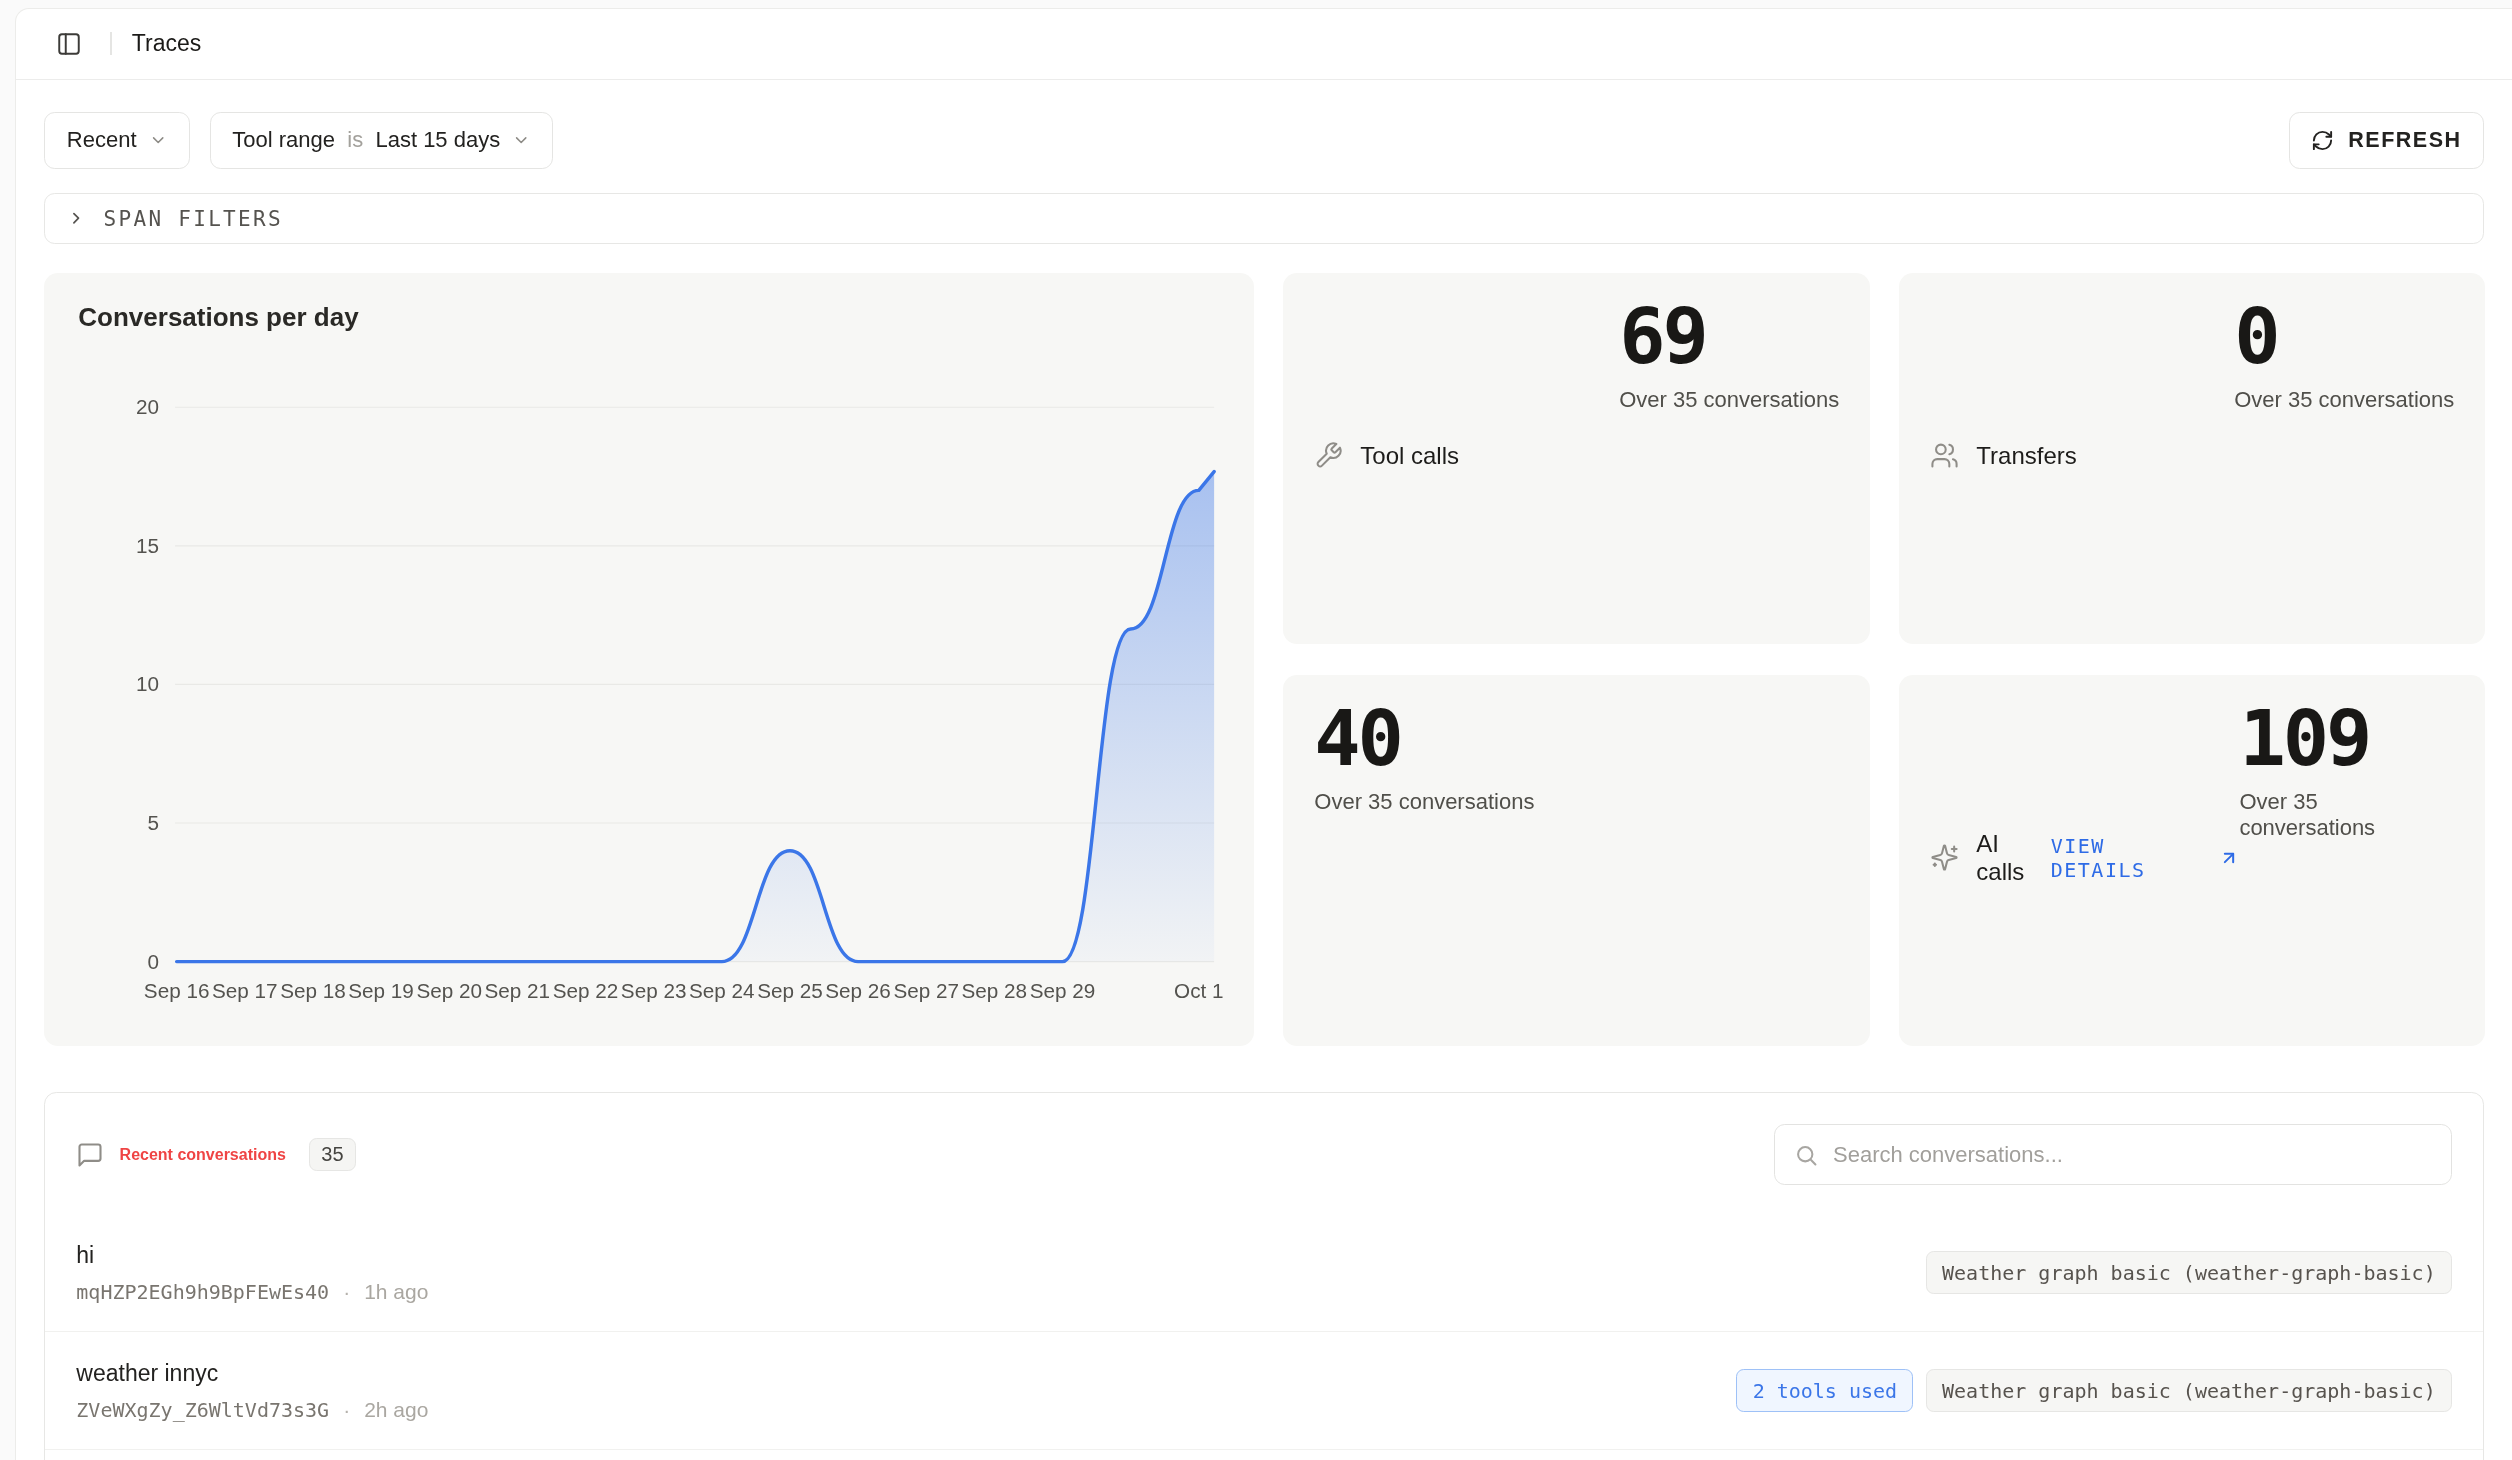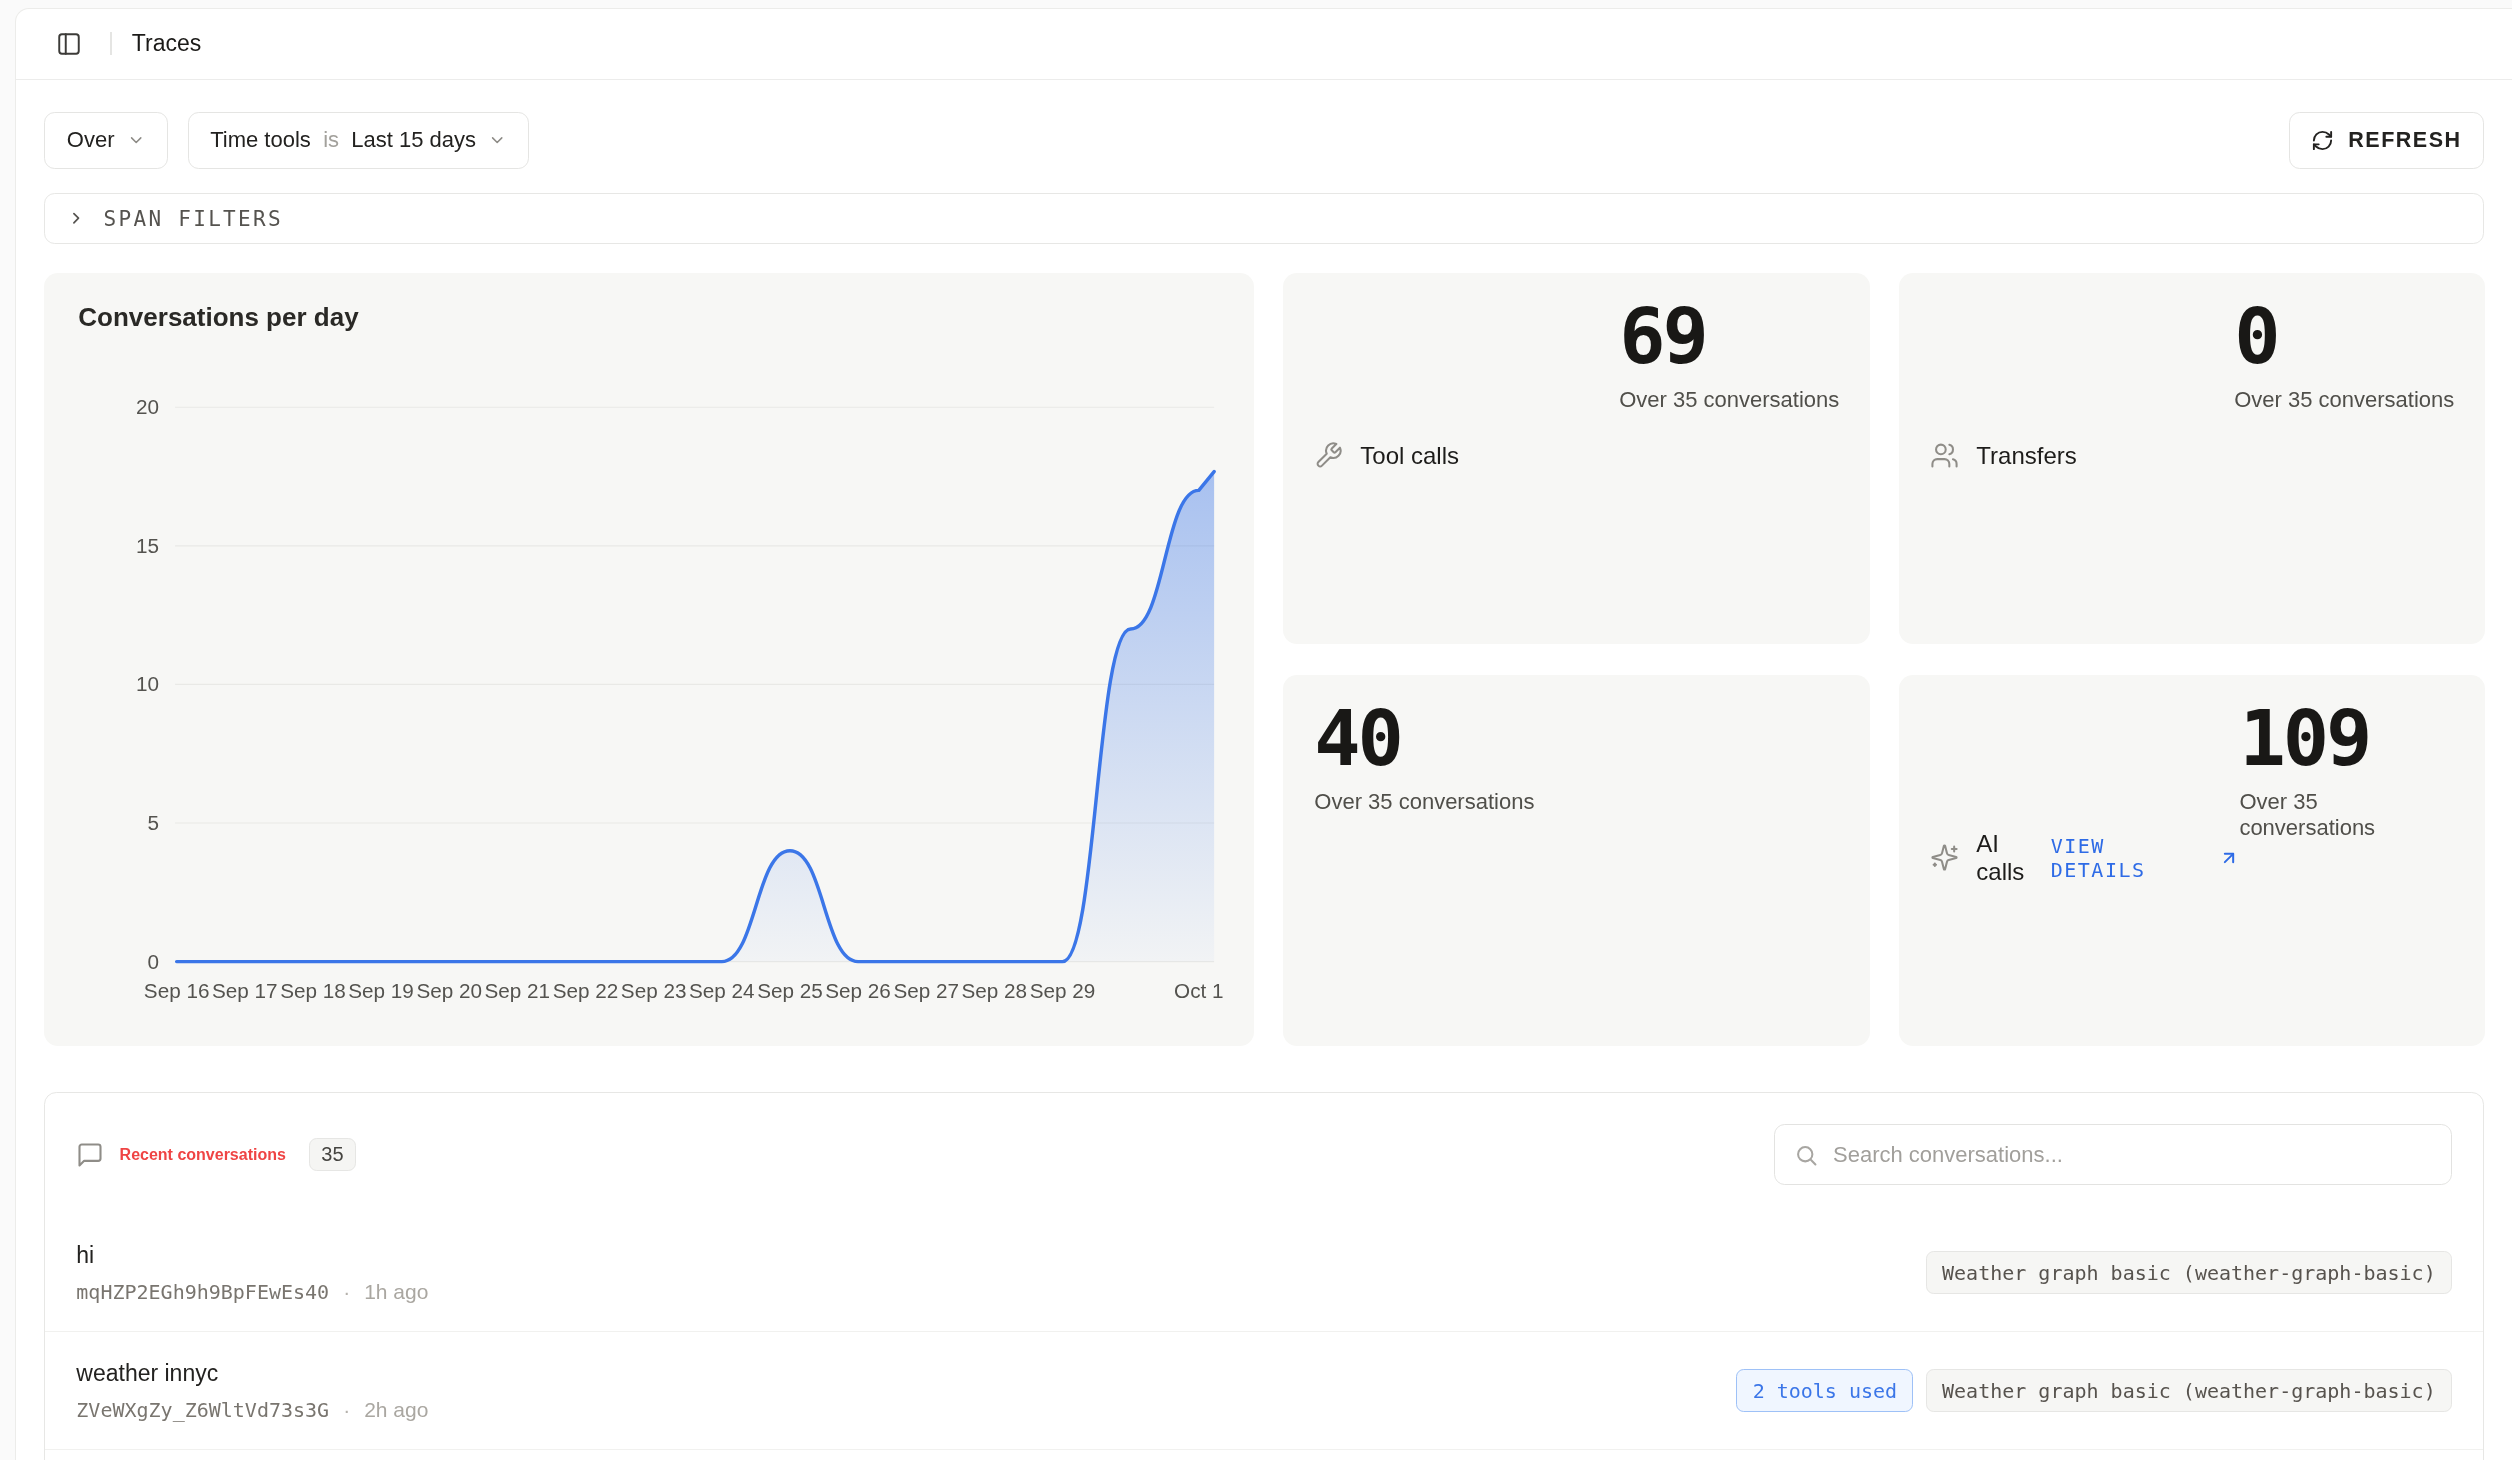--- a/index.html
+++ b/index.html
@@ -142,29 +142,29 @@
     </button>
     <div class="header-divider"></div>
     <div class="header-title">Traces</div>
   </div>
 
   <div class="content">
 
     <div class="toolbar">
       <div class="toolbar-left">
         <button class="select-btn">
-          <span>Over</span>
+          <span>Recent</span>
           <span class="chev">
             <svg width="18.4" height="18.4" viewBox="0 0 24 24" fill="none" stroke="currentColor" stroke-width="2" stroke-linecap="round" stroke-linejoin="round">
                 <path d="m6 9 6 6 6-6"></path>
               </svg>
           </span>
         </button>
         <button class="select-btn">
-          <span>Time tools</span>
+          <span>Tool range</span>
           <span class="muted-op">is</span>
           <span>Last 15 days</span>
           <span class="chev">
             <svg width="18.4" height="18.4" viewBox="0 0 24 24" fill="none" stroke="currentColor" stroke-width="2" stroke-linecap="round" stroke-linejoin="round">
                 <path d="m6 9 6 6 6-6"></path>
               </svg>
           </span>
         </button>
       </div>
       <button class="refresh-btn">

